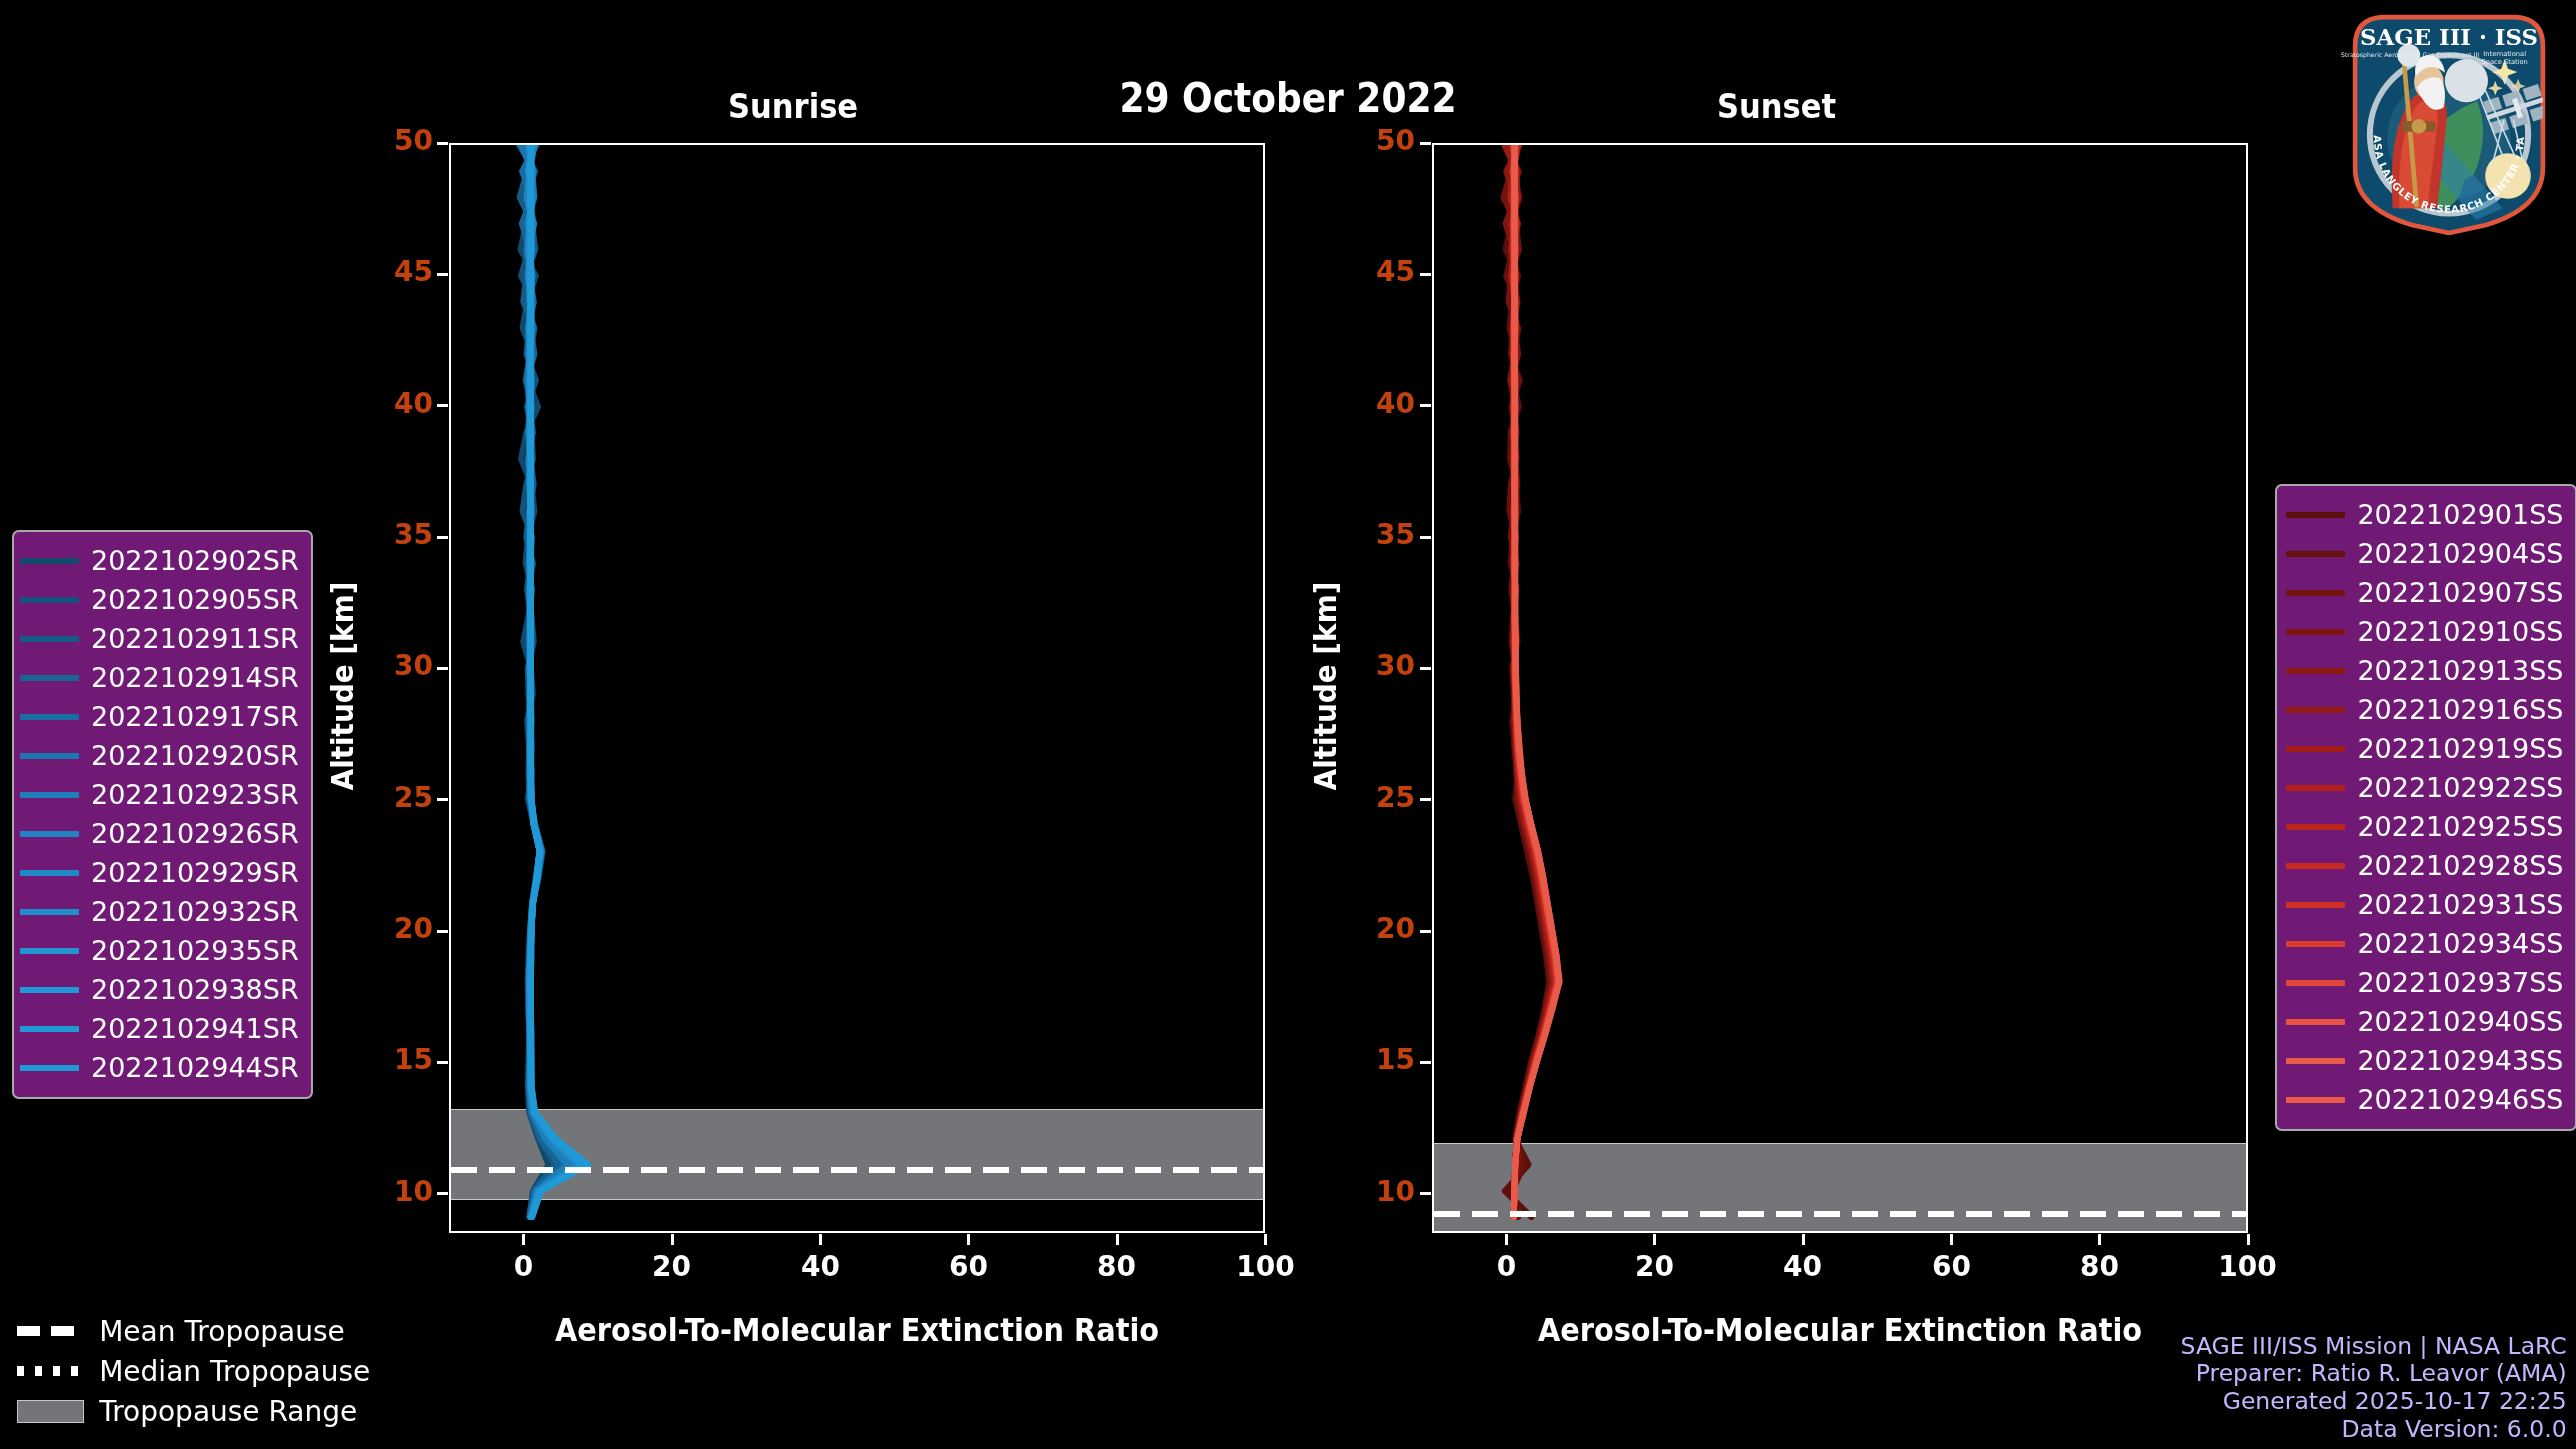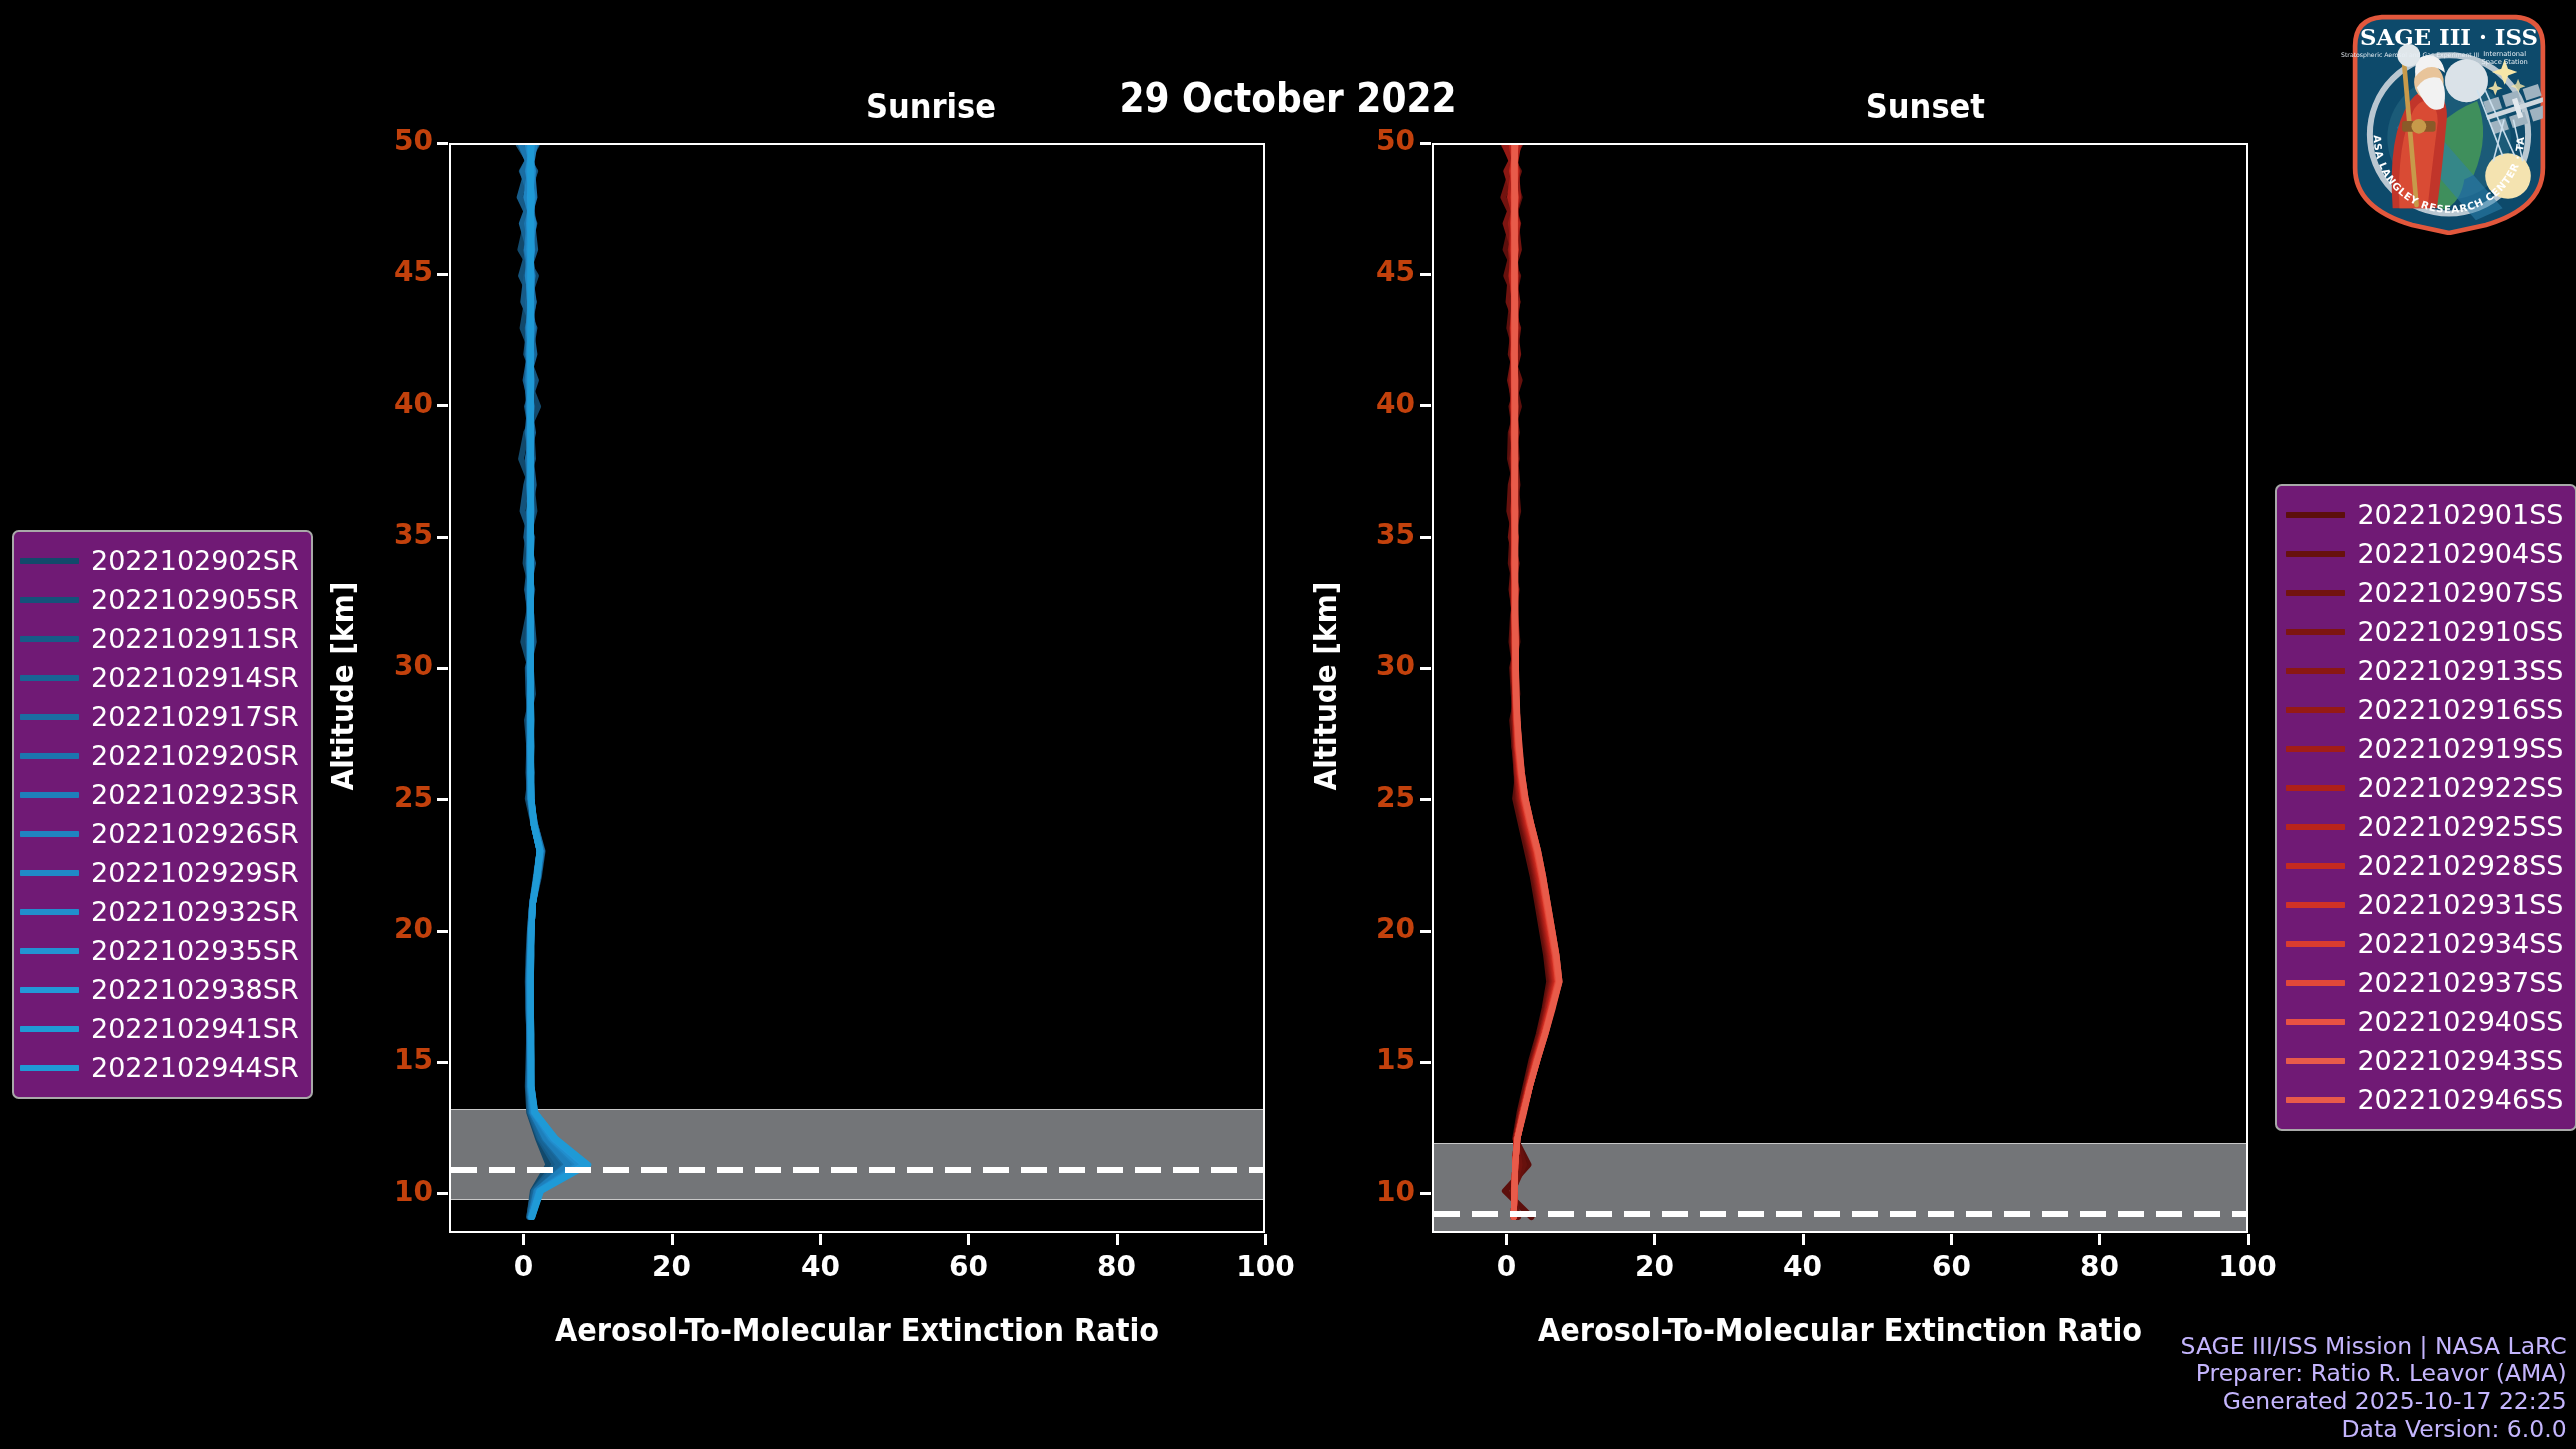--- a/index.html
+++ b/index.html
@@ -15,21 +15,21 @@
     font-family:"DejaVu Sans Condensed","Liberation Sans",sans-serif;
     font-weight:700;font-size:46px;letter-spacing:0.2px;
     text-shadow:0 0 1.3px #000;
   }
   #sub-title{
     position:absolute;left:0;right:0;top:75px;text-align:center;
     font-family:"DejaVu Sans Condensed","Liberation Sans",sans-serif;
     font-weight:700;font-size:40px;
   }
   .panel-title{
-    position:absolute;top:86px;text-align:right;width:268px;
+    position:absolute;top:86px;text-align:left;width:268px;
     font-family:"DejaVu Sans Condensed","Liberation Sans",sans-serif;
     font-weight:700;font-size:34px;
   }
   #sunrise-title{left:728px;}
   #sunset-title{left:1717px;}
 
   
   .plot{position:absolute;box-sizing:border-box;border:2.7px solid #fff;background:#000;overflow:hidden;}
   #plot-sunrise{left:449px;top:143px;width:816px;height:1090px;}
   #plot-sunset{left:1432px;top:143px;width:816px;height:1090px;}
@@ -321,20 +321,34 @@
       <div class="legend-row">
         <span class="legend-swatch" style="background: rgb(232, 91, 74);"></span>
         <span class="legend-text">2022102943SS</span>
       </div>
       <div class="legend-row">
         <span class="legend-swatch" style="background: rgb(232, 91, 74);"></span>
         <span class="legend-text">2022102946SS</span>
       </div>
     </div>
 
+  <div class="tropo-legend">
+    <div class="tl-row">
+      <span class="tl-key tl-dashed"></span>
+      <span class="tl-text">Mean Tropopause</span>
+    </div>
+    <div class="tl-row">
+      <span class="tl-key tl-dotted"></span>
+      <span class="tl-text">Median Tropopause</span>
+    </div>
+    <div class="tl-row">
+      <span class="tl-key tl-box"></span>
+      <span class="tl-text">Tropopause Range</span>
+    </div>
+  </div>
 
   <div id="footer">
     <div>SAGE III/ISS Mission | NASA LaRC</div>
     <div>Preparer: Ratio R. Leavor (AMA)</div>
     <div>Generated 2025-10-17 22:25</div>
     <div>Data Version: 6.0.0</div>
   </div>
 
   <svg id="logo" viewBox="0 0 340 340">
     <defs>

